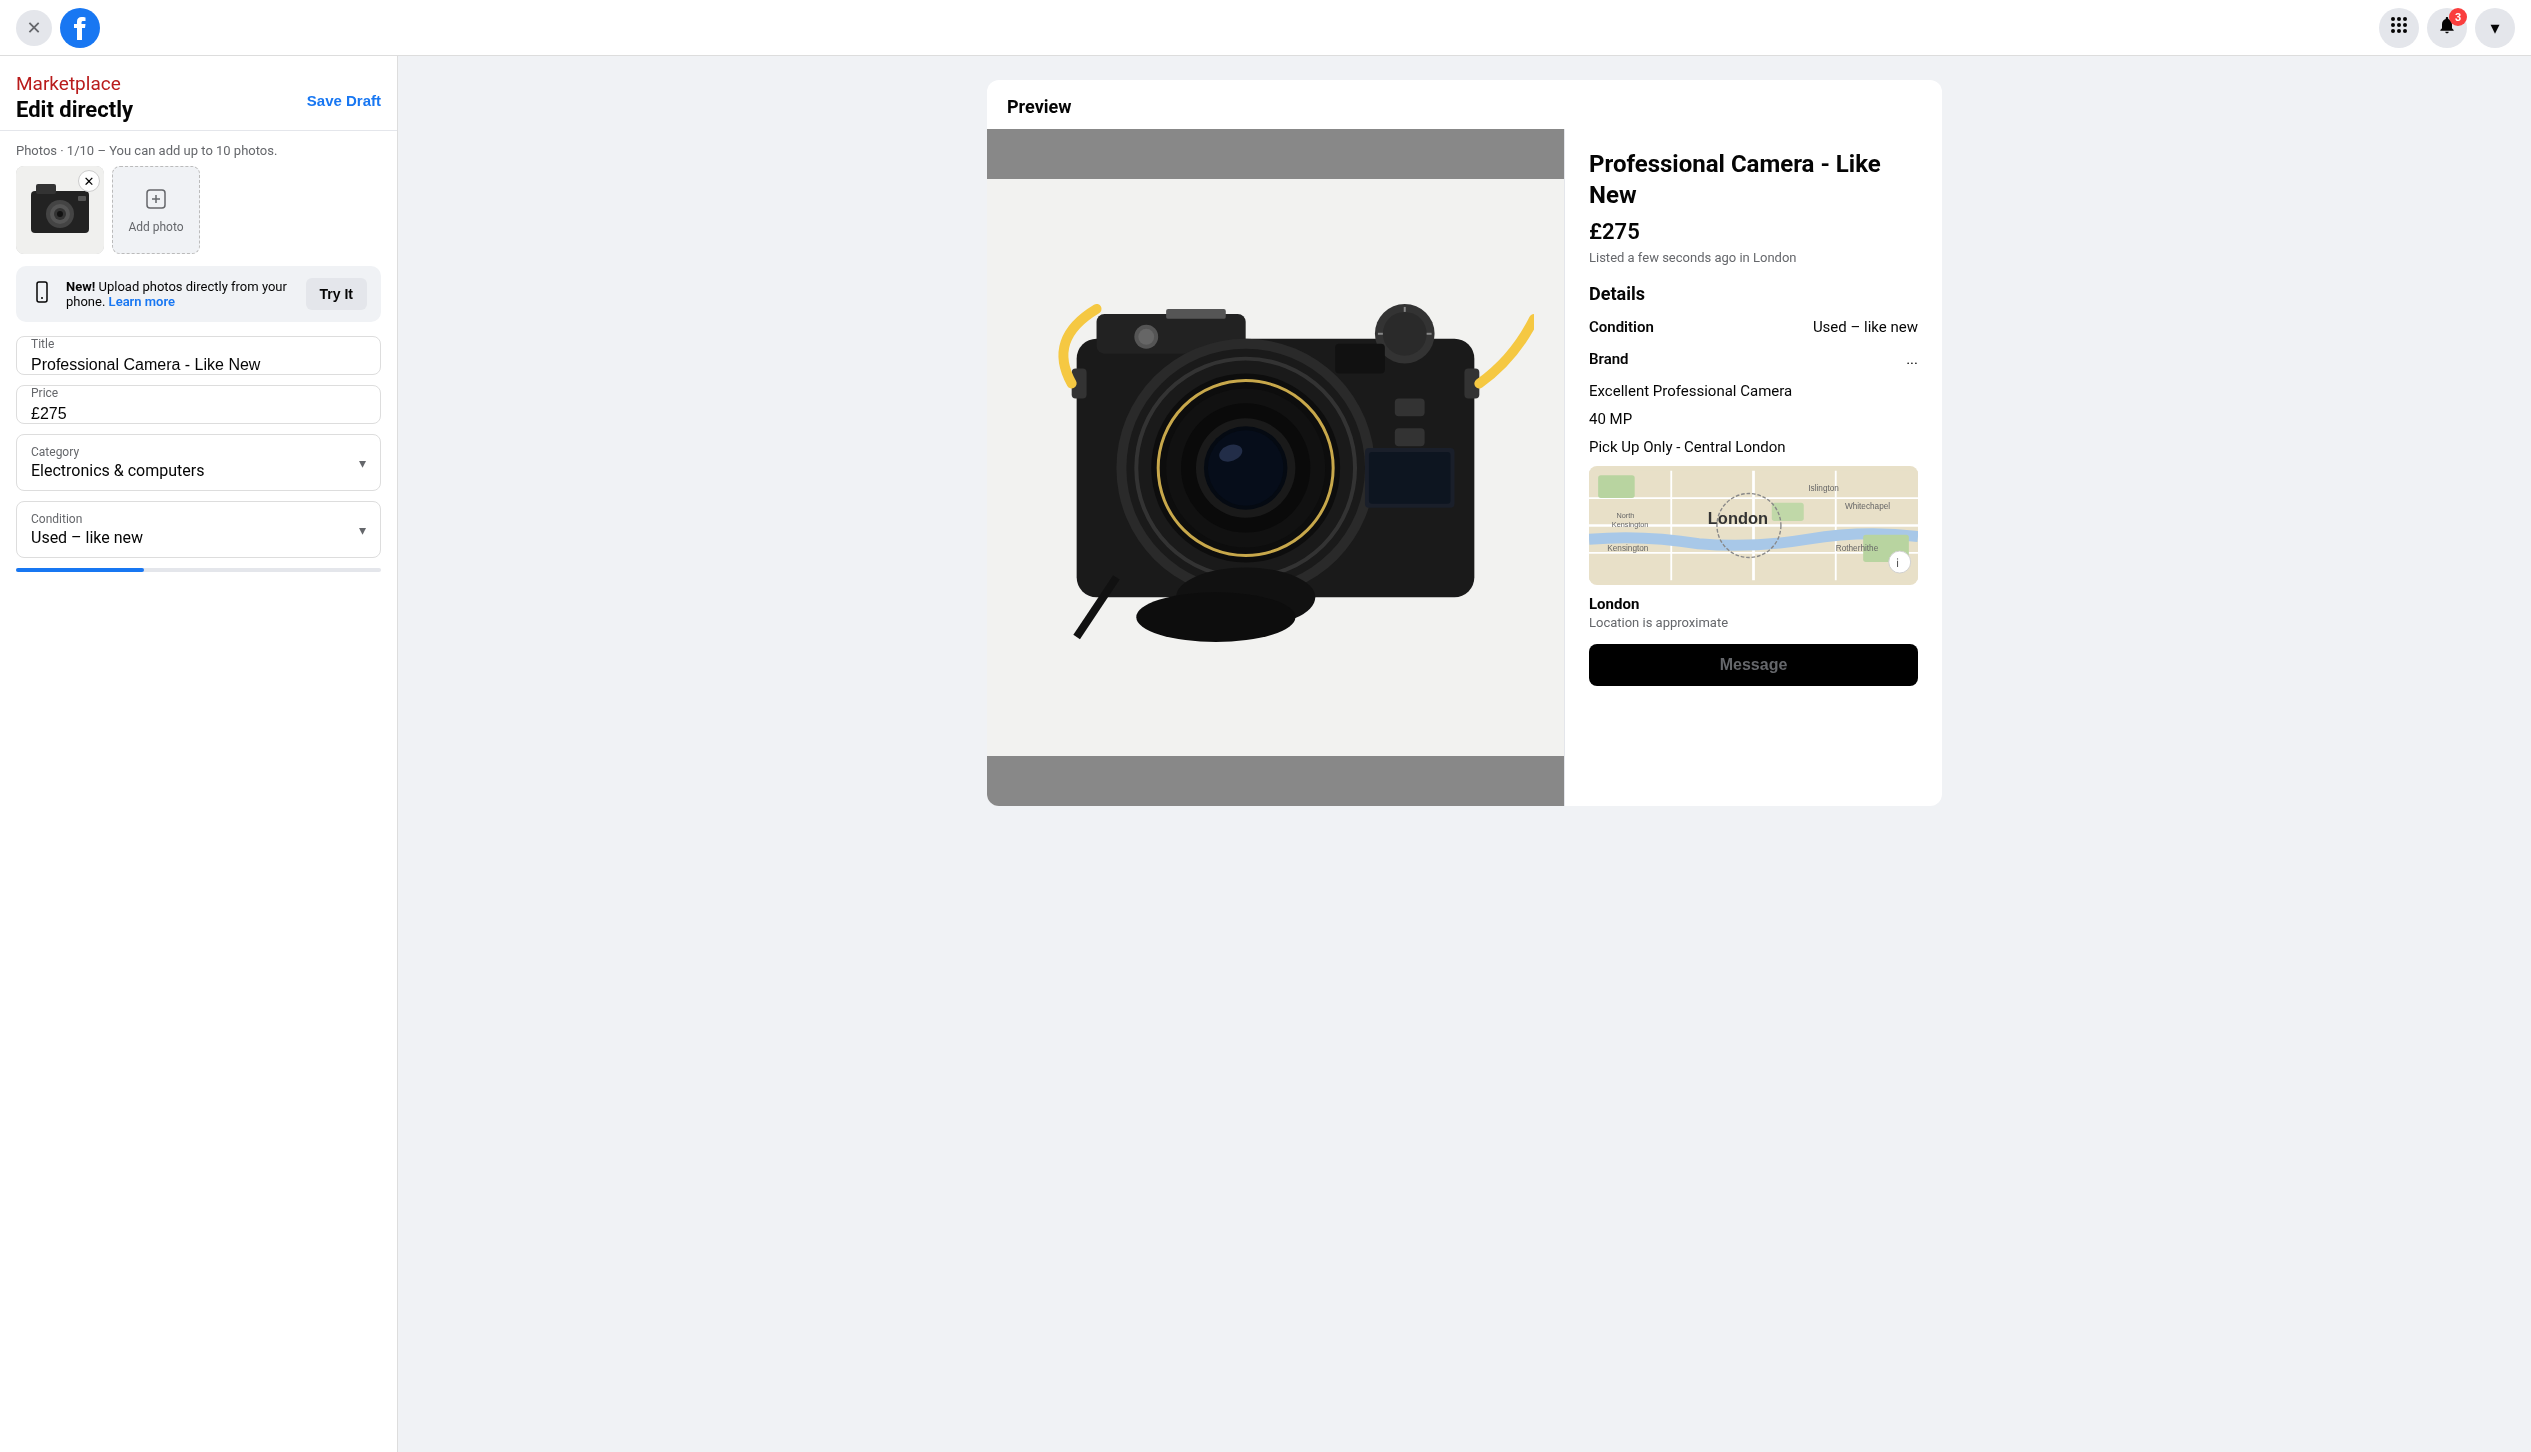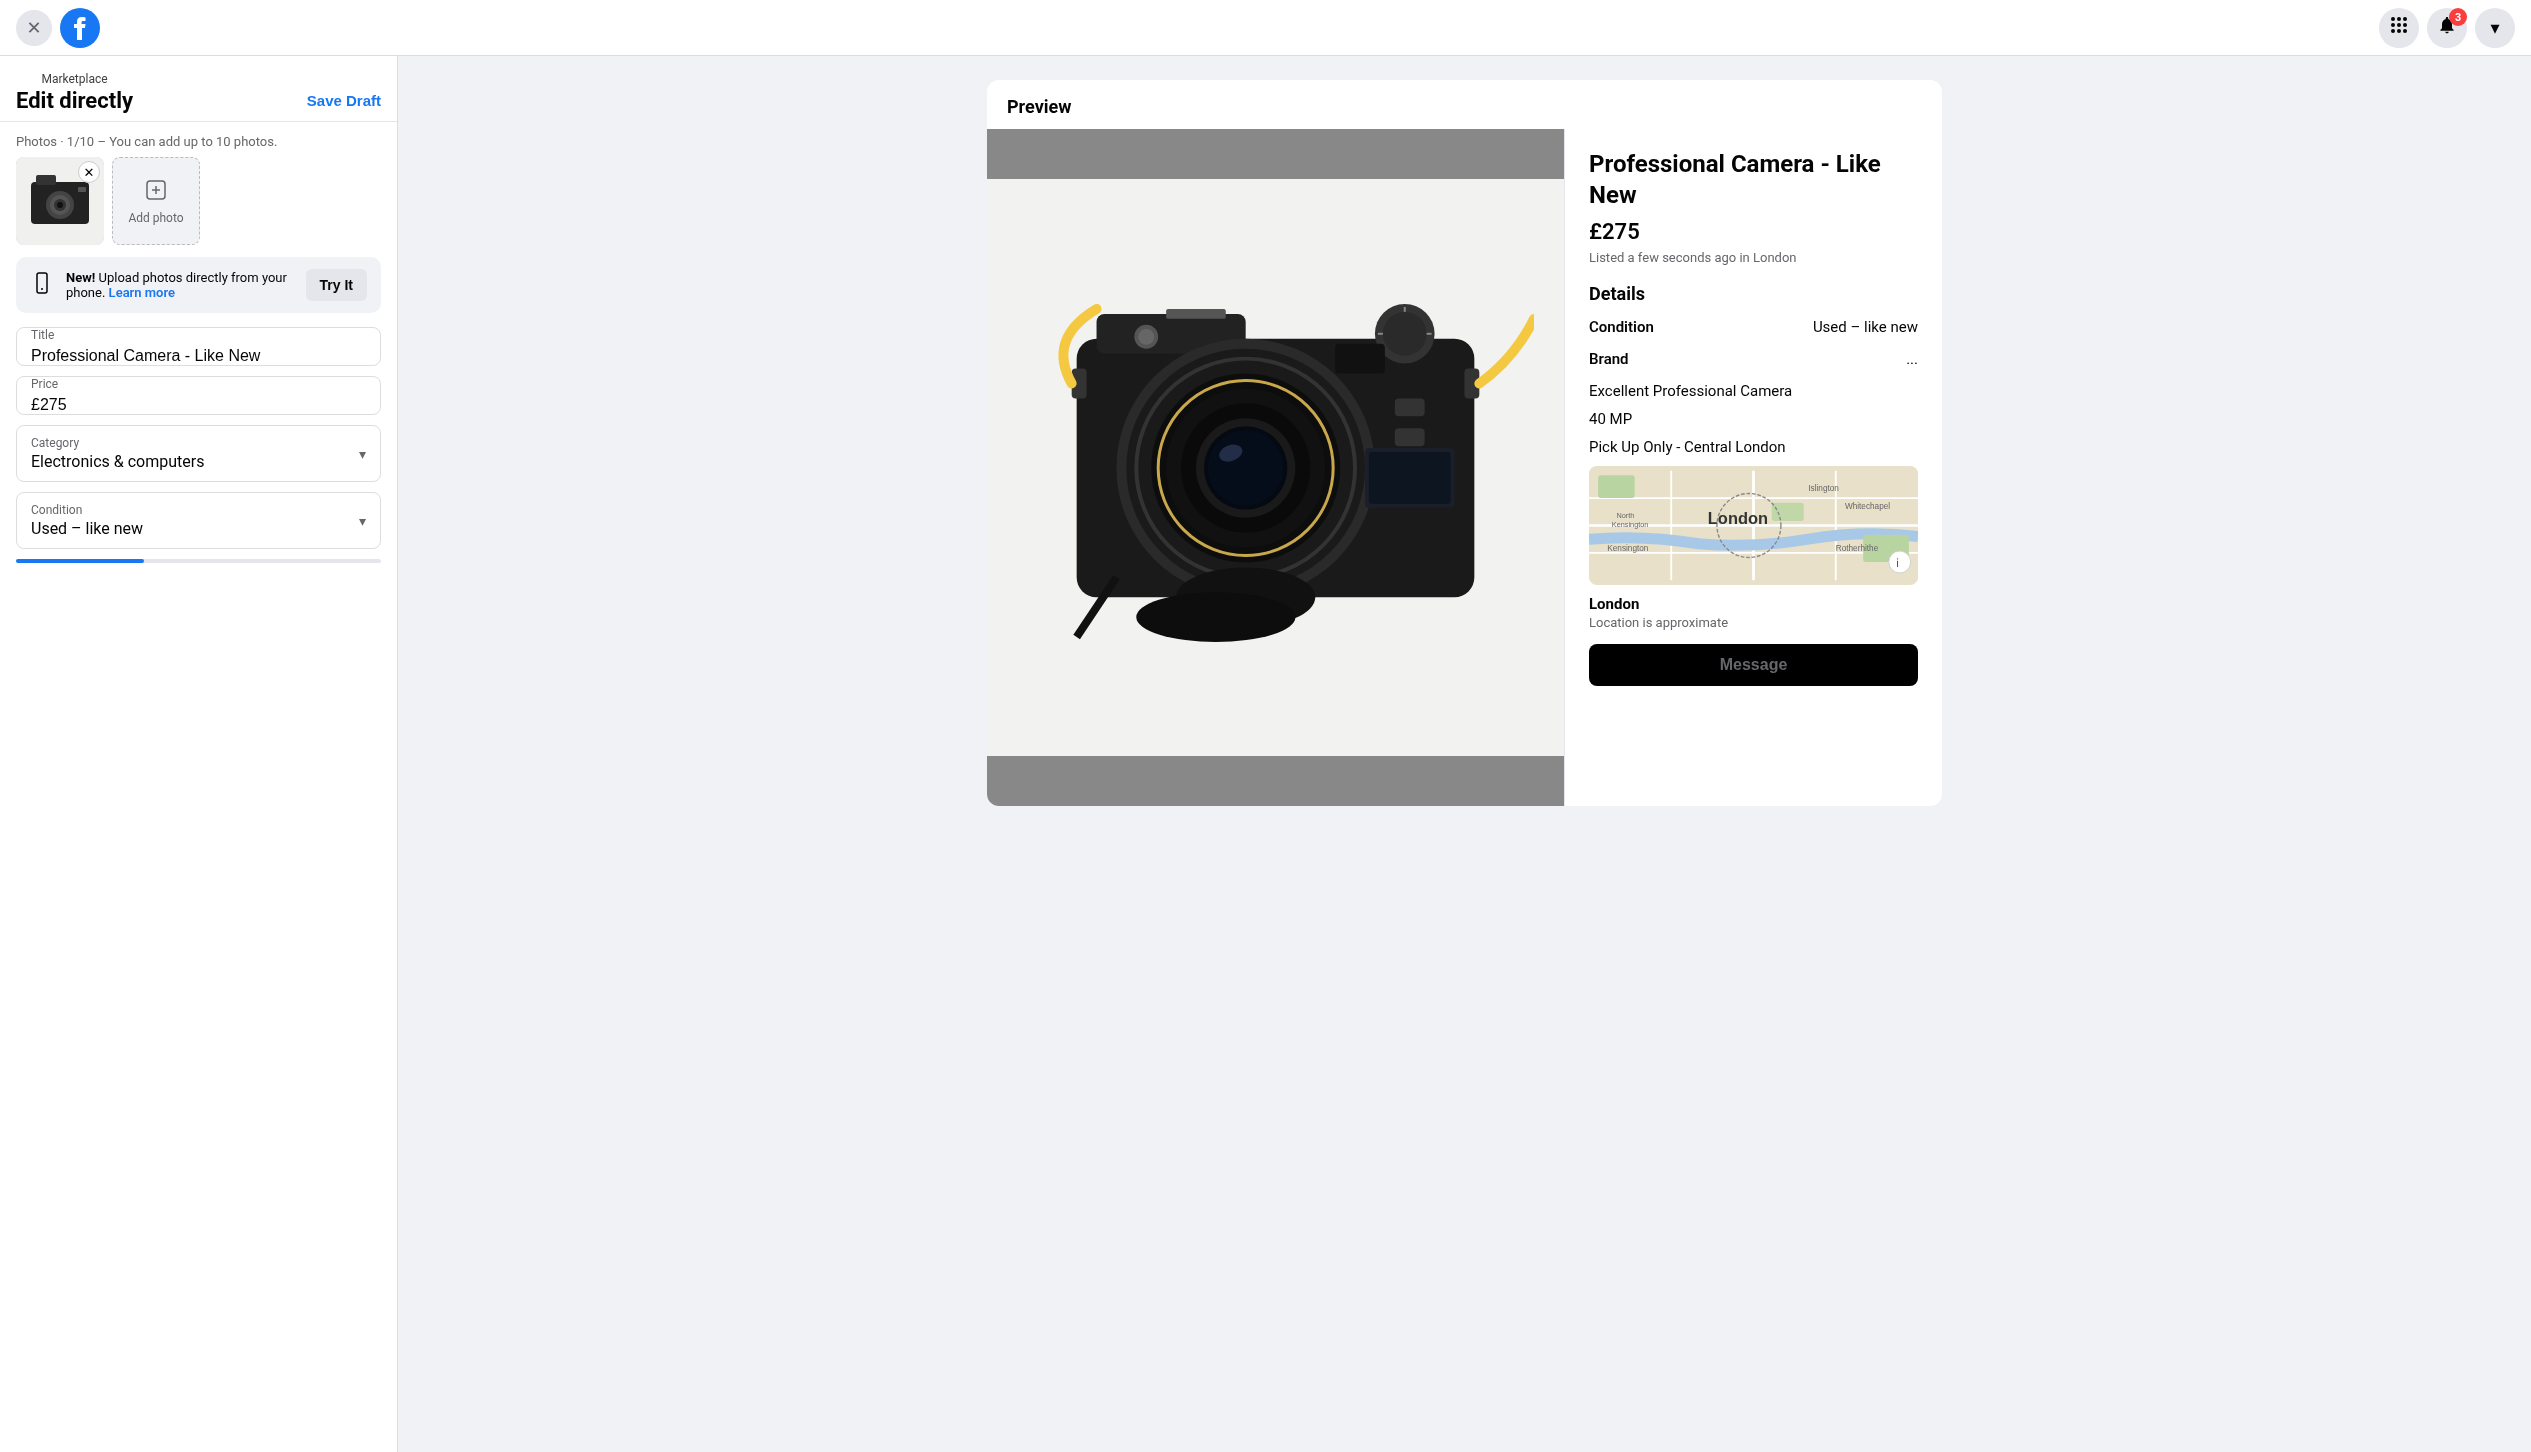--- a/index.html
+++ b/index.html
@@ -89,24 +89,23 @@
       overflow-y: auto;
     }
     .left-panel-header {
       padding: 16px 16px 8px 16px;
       border-bottom: 1px solid #e4e6eb;
       display: flex;
       justify-content: space-between;
       align-items: flex-start;
     }
     .marketplace-label {
-      font-size: 12px;
-      color: #404040;
+      font-size: 19px;
+      color: #b91c1c;
       margin-bottom: 2px;
-      text-align: center;
     }
     .edit-listing-title {
       font-size: 22px;
       font-weight: 700;
       color: #050505;
     }
     .save-draft-btn {
       color: #1877f2;
       font-weight: 700;
       font-size: 15px;

